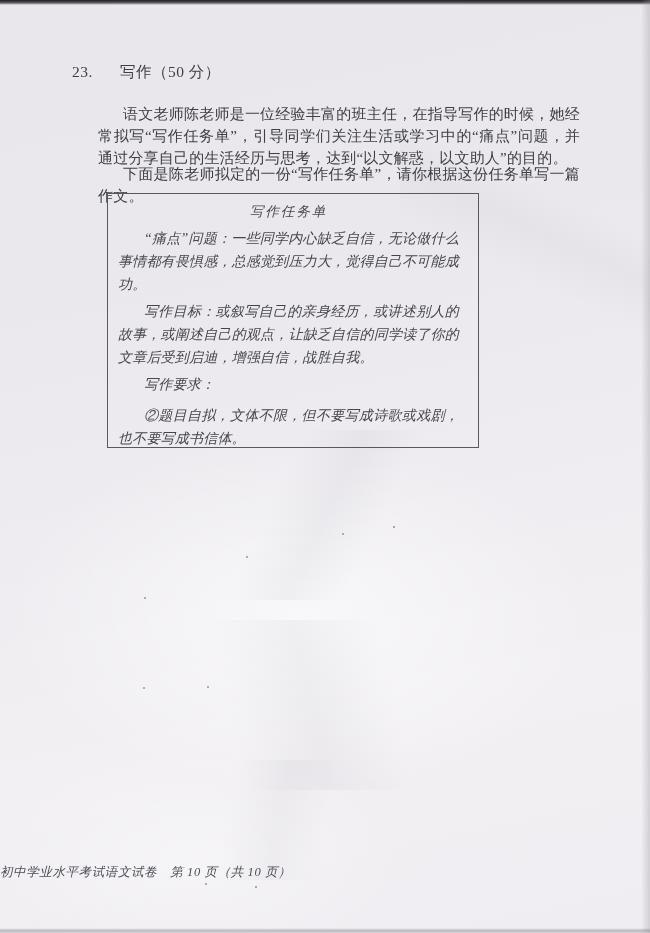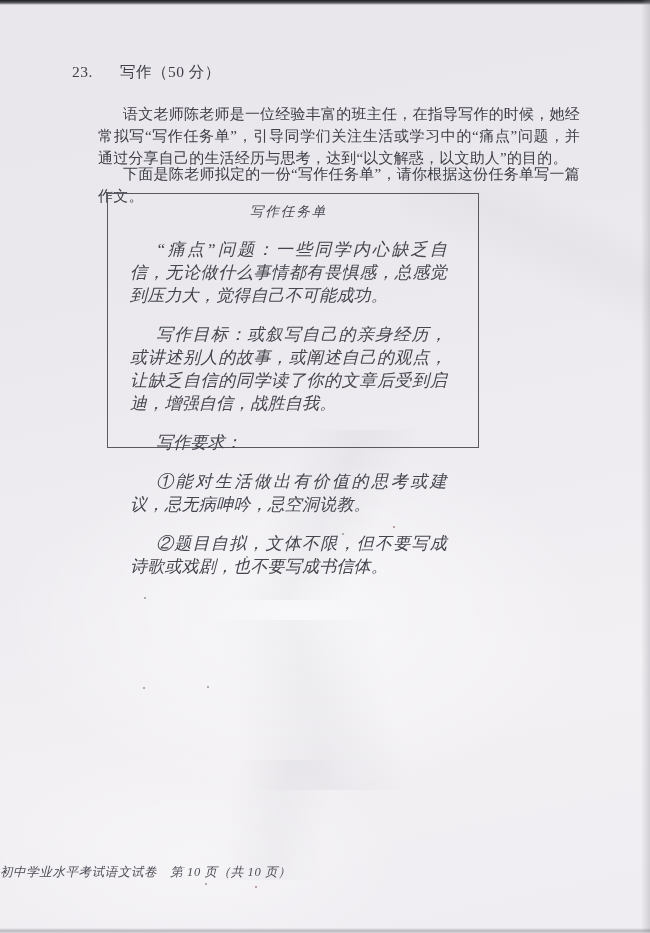--- a/index.html
+++ b/index.html
@@ -65,21 +65,21 @@
     border: 1px solid #585860;
     padding: 8px 15px 0 6px;
     font-style: italic;
     color: #45454f;
   }
   .task-title {
     text-align: center; font-size: 13.5px; letter-spacing: 2px;
     line-height: 20px; margin-bottom: 5px; color: #474752;
   }
   .tpara {
-    margin: 16px; font-size: 17px; line-height: 23px;
+    margin: 4px; font-size: 14px; line-height: 23px;
     text-align: justify; text-indent: 26px; letter-spacing: 0.2px;
   }
   .tpara.req { margin-top: 8px; }
   
   .footer {
     position: absolute; top: 864px; left: 0; right: 12px;
     text-align: left; font-style: italic;
     font-size: 12.5px; letter-spacing: 0.6px; color: #4d4d57;
   }
 </style>
@@ -112,19 +112,18 @@
 
   <p class="para intro">语文老师陈老师是一位经验丰富的班主任，在指导写作的时候，她经常拟写“写作任务单”，引导同学们关注生活或学习中的“痛点”问题，并通过分享自己的生活经历与思考，达到“以文解惑，以文助人”的目的。</p>
 
   <p class="para instruction">下面是陈老师拟定的一份“写作任务单”，请你根据这份任务单写一篇作文。</p>
 
   <div class="task-box">
     <div class="task-title">写作任务单</div>
     <p class="tpara">“痛点”问题：一些同学内心缺乏自信，无论做什么事情都有畏惧感，总感觉到压力大，觉得自己不可能成功。</p>
     <p class="tpara">写作目标：或叙写自己的亲身经历，或讲述别人的故事，或阐述自己的观点，让缺乏自信的同学读了你的文章后受到启迪，增强自信，战胜自我。</p>
     <p class="tpara">写作要求：</p>
-    <p class="tpara req">①能对生活做出有价值的思考或建议，忌无病呻吟，忌空洞说教。</p>
     <p class="tpara req">②题目自拟，文体不限，但不要写成诗歌或戏剧，也不要写成书信体。</p>
   </div>
 
   <div class="footer">初中学业水平考试语文试卷　第 10 页（共 10 页）</div>
 
 </div>
 
 </body></html>

